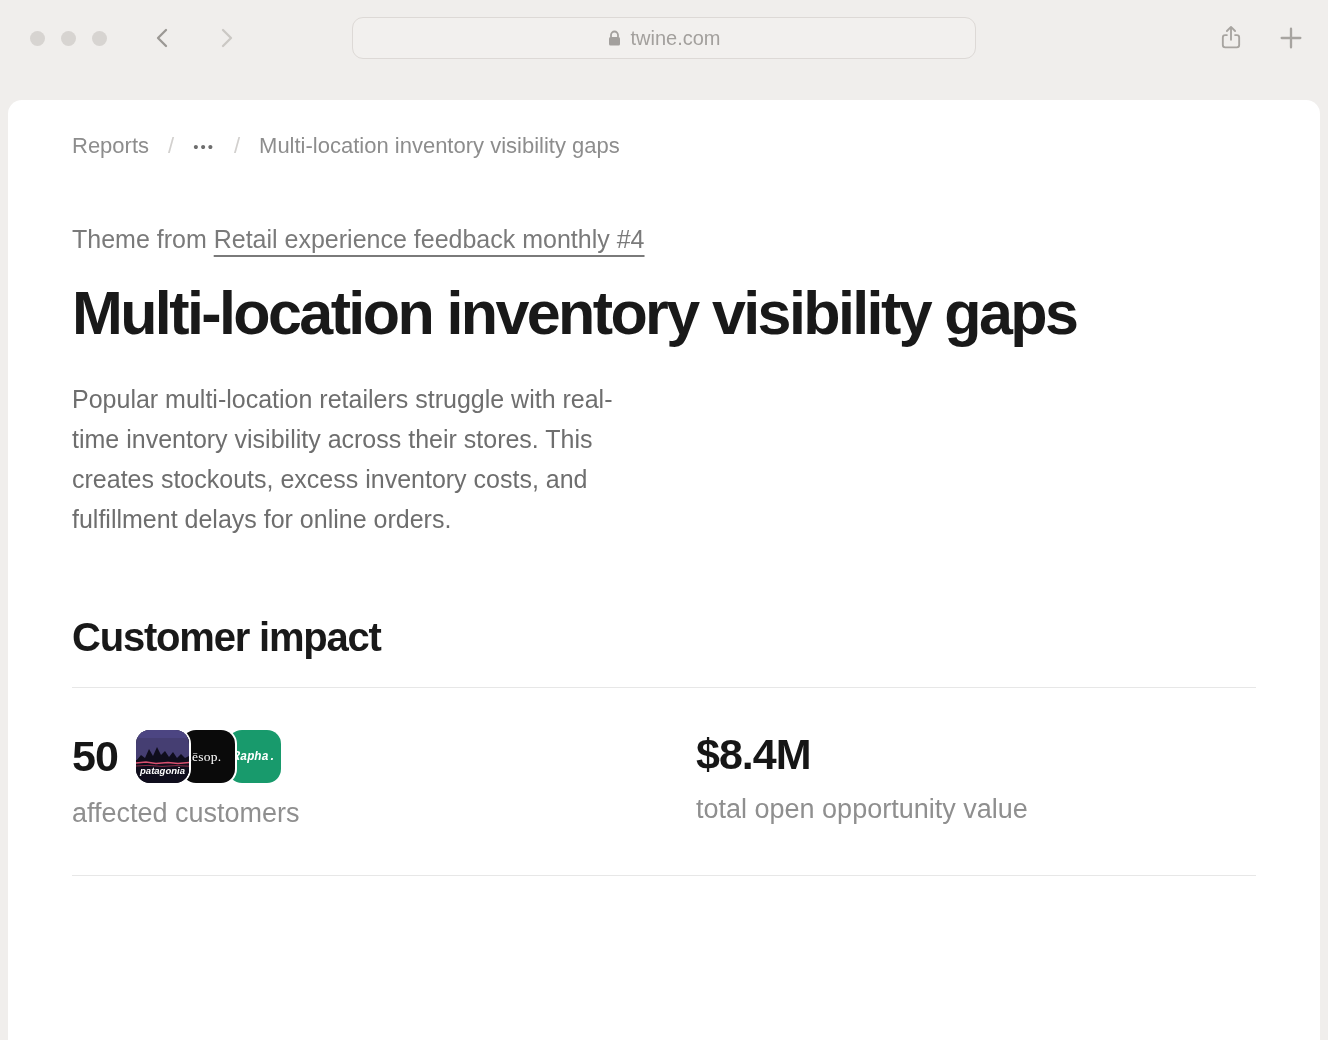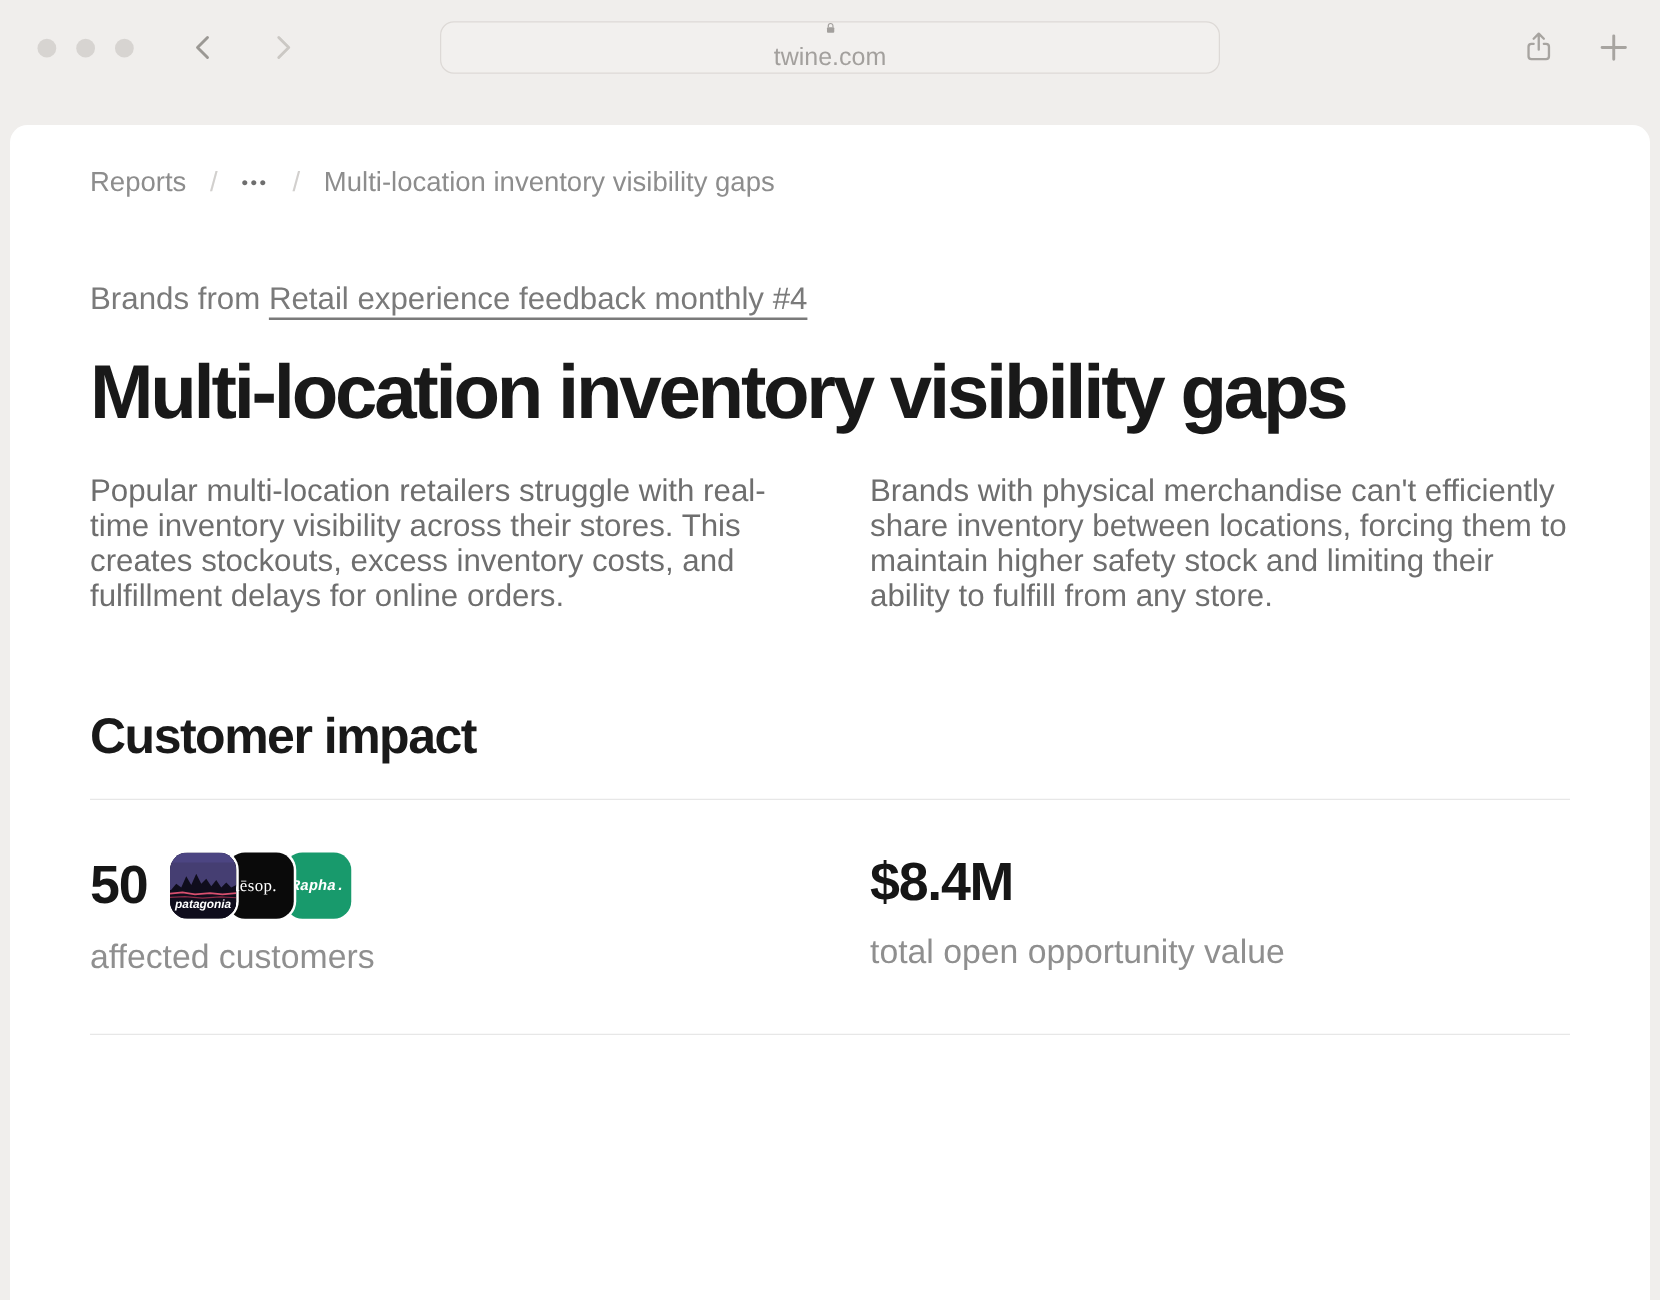--- a/index.html
+++ b/index.html
@@ -13,21 +13,21 @@
   
   .chrome { position:relative; height:72px; background:#f0eeec; }
   .traffic-lights { position:absolute; left:30px; top:31px; display:flex; gap:16px; }
   .traffic-light { width:15px; height:15px; border-radius:50%; background:#d7d4d1; }
   .nav-btn { position:absolute; top:26px; width:24px; height:24px; background:none; border:none; cursor:pointer; }
   .nav-back { left:151px; }
   .nav-fwd { left:214px; }
   .addr-bar {
     position:absolute; left:352px; top:17px; width:624px; height:42px;
     background:#f2f0ee; border:1px solid #ddd9d6; border-radius:11px;
-    display:flex; align-items:center; justify-content:center; gap:8px;flex-direction:column;
+    display:flex; align-items:center; justify-content:center; gap:8px;
   }
   .addr-text { font-size:20px; color:#a3a09d; }
   .chrome-right-btn { position:absolute; top:24px; width:28px; height:28px; background:none; border:none; cursor:pointer; }
   .share-btn { left:1217px; }
   .plus-btn { left:1277px; }
 
   
   .card {
     position:absolute; top:72px; left:8px; width:1312px; height:962px;
     background:#ffffff; border-radius:14px 14px 0 0;
@@ -46,21 +46,21 @@
     text-underline-offset:7px; text-decoration-thickness:1.5px; cursor:pointer;
   }
 
   .page-title {
     margin-top:26px; font-size:61px; line-height:1.1; font-weight:700;
     color:#191919; letter-spacing:-2.6px;
   }
 
   .summary-cols {
     display:grid; grid-template-columns:1fr 1fr; column-gap:64px;
-    margin-top:32px; font-size:25px; line-height:28px; color:#6e6e6e;
+    margin-top:32px; font-size:25px; line-height:40px; color:#6e6e6e;
   }
 
   .section-heading { margin-top:76px; font-size:40px; font-weight:700; color:#191919; letter-spacing:-1.2px; }
   .divider { height:1px; background:#e7e7e7; margin-top:27px; }
 
   .stats-row { display:grid; grid-template-columns:1fr 1fr; column-gap:64px; padding:42px 0 46px 0; }
   .stat-top { display:flex; align-items:center; gap:18px; }
   .stat-value { font-size:43px; font-weight:700; color:#161616; letter-spacing:-1px; }
   .stat-label { margin-top:15px; font-size:27px; color:#8f8f8f; }
   .stat-label .emph { color:#141414; font-weight:600; }
@@ -127,27 +127,26 @@
 <div class="card">
 
   <div class="breadcrumb">
     <span class="bc-item">Reports</span>
     <span class="bc-sep">/</span>
     <span class="bc-ellipsis">•••</span>
     <span class="bc-sep">/</span>
     <span class="bc-item">Multi-location inventory visibility gaps</span>
   </div>
 
-  <div class="theme-line"><span>Brands from </span><a class="theme-link">Retail experience feedback monthly #4</a></div>
+  <div class="theme-line"><span>Theme from </span><a class="theme-link">Retail experience feedback monthly #4</a></div>
 
   <h1 class="page-title">Multi-location inventory visibility gaps</h1>
 
   <div class="summary-cols">
     <p>Popular multi-location retailers struggle with real-time inventory visibility across their stores. This creates stockouts, excess inventory costs, and fulfillment delays for online orders.</p>
-    <p>Brands with physical merchandise can't efficiently share inventory between locations, forcing them to maintain higher safety stock and limiting their ability to fulfill from any store.</p>
   </div>
 
   <h2 class="section-heading">Customer impact</h2>
   <div class="divider"></div>
 
   <div class="stats-row">
     <div>
       <div class="stat-top">
         <span class="stat-value">50</span>
         <div class="avatar-stack">

